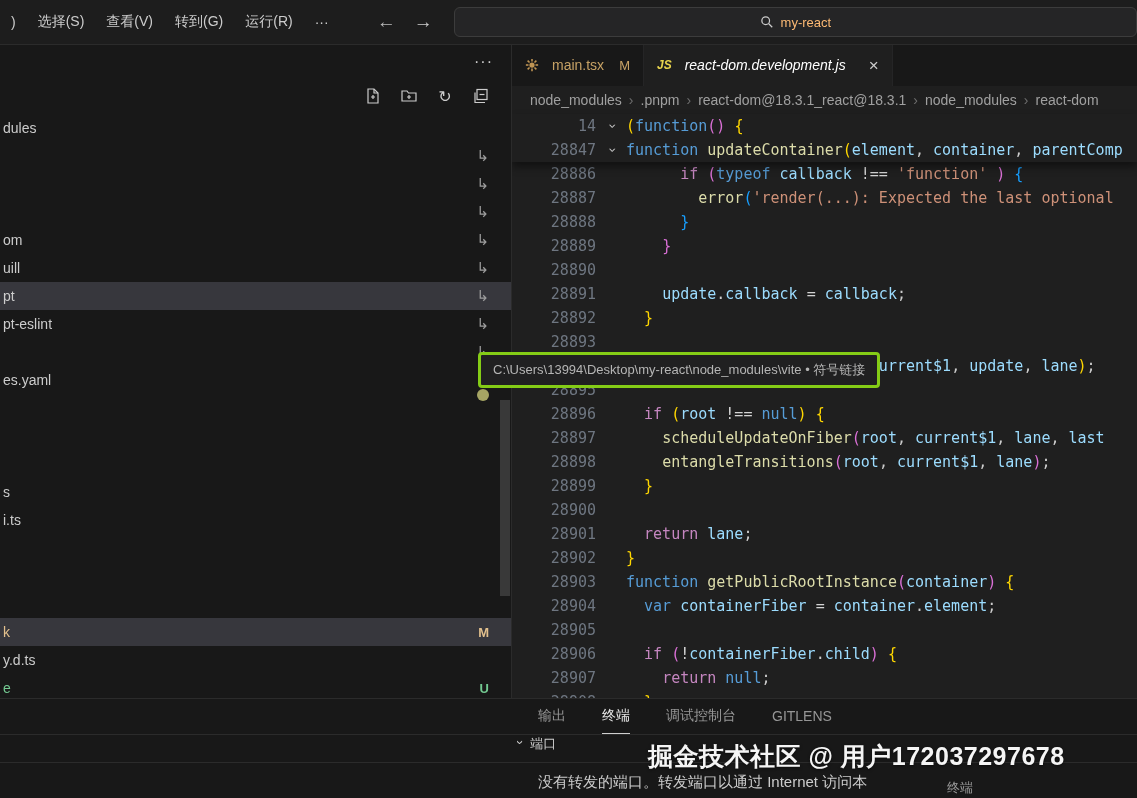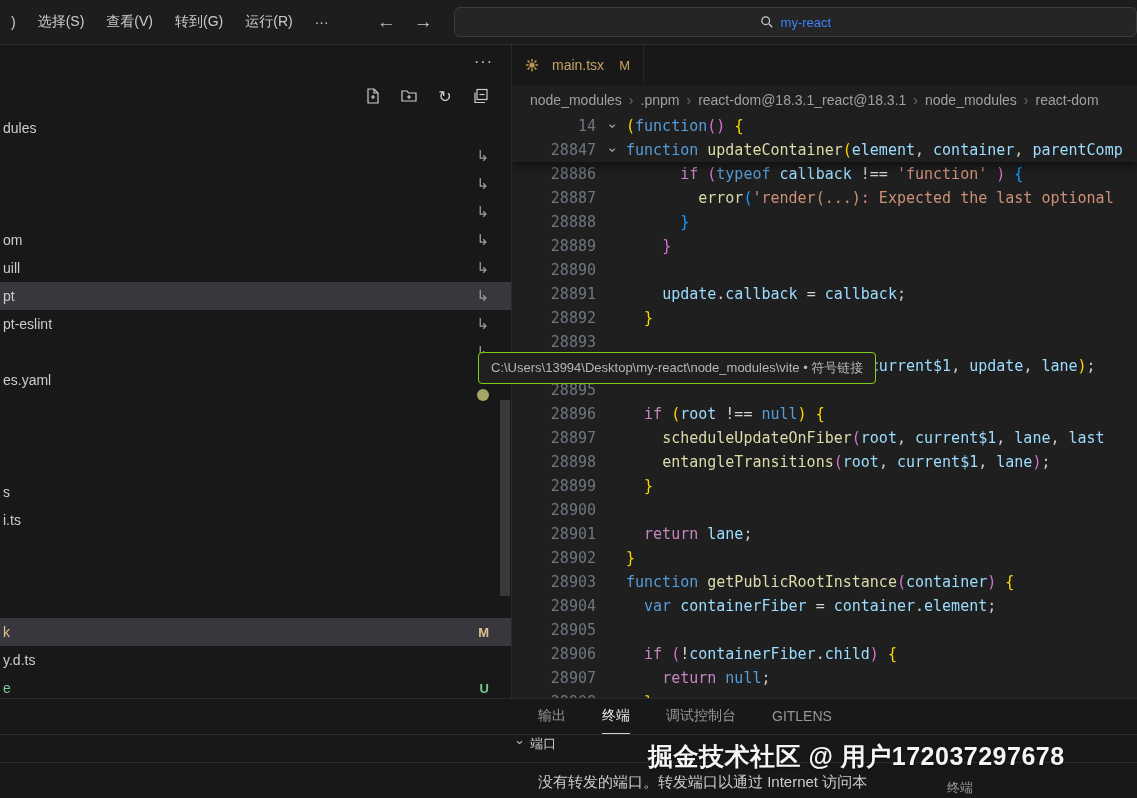--- a/index.html
+++ b/index.html
@@ -11,21 +11,21 @@
   }
   
   .titlebar{position:absolute;top:0;left:0;right:0;height:44px;background:#1d1d1d;
     display:flex;align-items:center;border-bottom:1px solid #2b2b2b;z-index:10;}
   .menu-bar{display:flex;align-items:center;}
   .menu-item{padding:4px 11px;font-size:14px;color:#cccccc;border-radius:5px;white-space:nowrap;}
   .nav-arrow{font-size:19px;color:#cfcfcf;padding:2px 9px;}
   .nav-arrow.back{color:#bdbdbd;margin-left:28px;}
   .cmd-pill{flex:1;height:28px;margin-left:12px;background:#252526;border:1px solid #3c3c3c;
     border-radius:6px;display:flex;align-items:center;justify-content:center;gap:7px;
-    color:#3b82f6;font-size:13px;}
+    color:#fdba74;font-size:13px;}
   
   .sidebar{position:absolute;left:0;top:44px;width:511px;height:654px;background:#181818;
     border-right:1px solid #2b2b2b;overflow:hidden;}
   .sb-head{height:36px;display:flex;justify-content:flex-end;align-items:center;padding-right:18px;
     color:#cccccc;font-size:16px;letter-spacing:1px;}
   .sb-tools{height:32px;display:flex;justify-content:flex-end;align-items:center;gap:16px;padding-right:20px;}
   .sb-tool{width:20px;height:20px;display:flex;align-items:center;justify-content:center;color:#cccccc;}
   .tree{position:absolute;top:70px;left:0;right:0;}
   .tree-row{height:28px;display:flex;align-items:center;font-size:14px;position:relative;padding-left:3px;}
   .tree-row.selected{background:#37373d;}
@@ -58,21 +58,21 @@
     font-family:"DejaVu Sans Mono","Liberation Mono",monospace;font-size:15px;}
   .gutter{width:84px;flex:none;text-align:right;color:#6e7681;padding-right:4px;}
   .fold{width:26px;flex:none;text-align:center;color:#c5c5c5;font-size:14px;}
   .fold .chev{display:inline-block;transform:rotate(90deg);}
   .code-text{white-space:pre;}
   .tk-kw{color:#569cd6}.tk-ct{color:#c586c0}.tk-fn{color:#dcdcaa}.tk-vr{color:#9cdcfe}
   .tk-st{color:#ce9178}.tk-op{color:#d4d4d4}.tk-b1{color:#ffd700}.tk-b2{color:#da70d6}
   .tk-b3{color:#179fff}.tk-pl{color:#cccccc}
   
   .tooltip{position:absolute;left:478px;top:352px;height:30px;display:flex;align-items:center;
-    padding:0 12px;background:#202021;border:1px solid #84cc16;border-radius:4px;
+    padding:0 12px;background:#202021;border:3px solid #84cc16;border-radius:4px;
     font-size:13px;color:#b5b5b5;z-index:30;white-space:nowrap;}
   
   .panel{position:absolute;left:0;right:0;top:698px;bottom:0;background:#181818;
     border-top:1px solid #2b2b2b;}
   .panel-tabs{height:36px;display:flex;align-items:stretch;gap:36px;padding-left:538px;
     font-size:14px;border-bottom:1px solid #2b2b2b;box-sizing:border-box;}
   .panel-tab{color:#969696;display:flex;align-items:center;border-bottom:1px solid transparent;}
   .panel-tab.active{color:#e7e7e7;border-bottom-color:#cfcfcf;}
   .ports-row{height:28px;display:flex;align-items:flex-start;gap:8px;padding-left:518px;
     font-size:13px;color:#cccccc;border-bottom:1px solid #2b2b2b;box-sizing:border-box;position:relative;}
@@ -229,20 +229,25 @@
               <line x1="3" y1="3" x2="5.2" y2="5.2"></line>
               <line x1="10.8" y1="10.8" x2="13" y2="13"></line>
               <line x1="13" y1="3" x2="10.8" y2="5.2"></line>
               <line x1="3" y1="13" x2="5.2" y2="10.8"></line>
             </g>
           </svg>
         </span>
         <span class="lbl modname">main.tsx</span>
         <span class="tab-badge">M</span>
       </div>
+      <div class="tab active">
+        <span class="js-icon">JS</span>
+        <span class="lbl italic">react-dom.development.js</span>
+        <span class="tab-close">×</span>
+      </div>
     </div>
   <div class="breadcrumb">
       <span class="crumb">node_modules</span>
       <span class="crumb-sep">›</span>
       <span class="crumb">.pnpm</span>
       <span class="crumb-sep">›</span>
       <span class="crumb">react-dom@18.3.1_react@18.3.1</span>
       <span class="crumb-sep">›</span>
       <span class="crumb">node_modules</span>
       <span class="crumb-sep">›</span>

